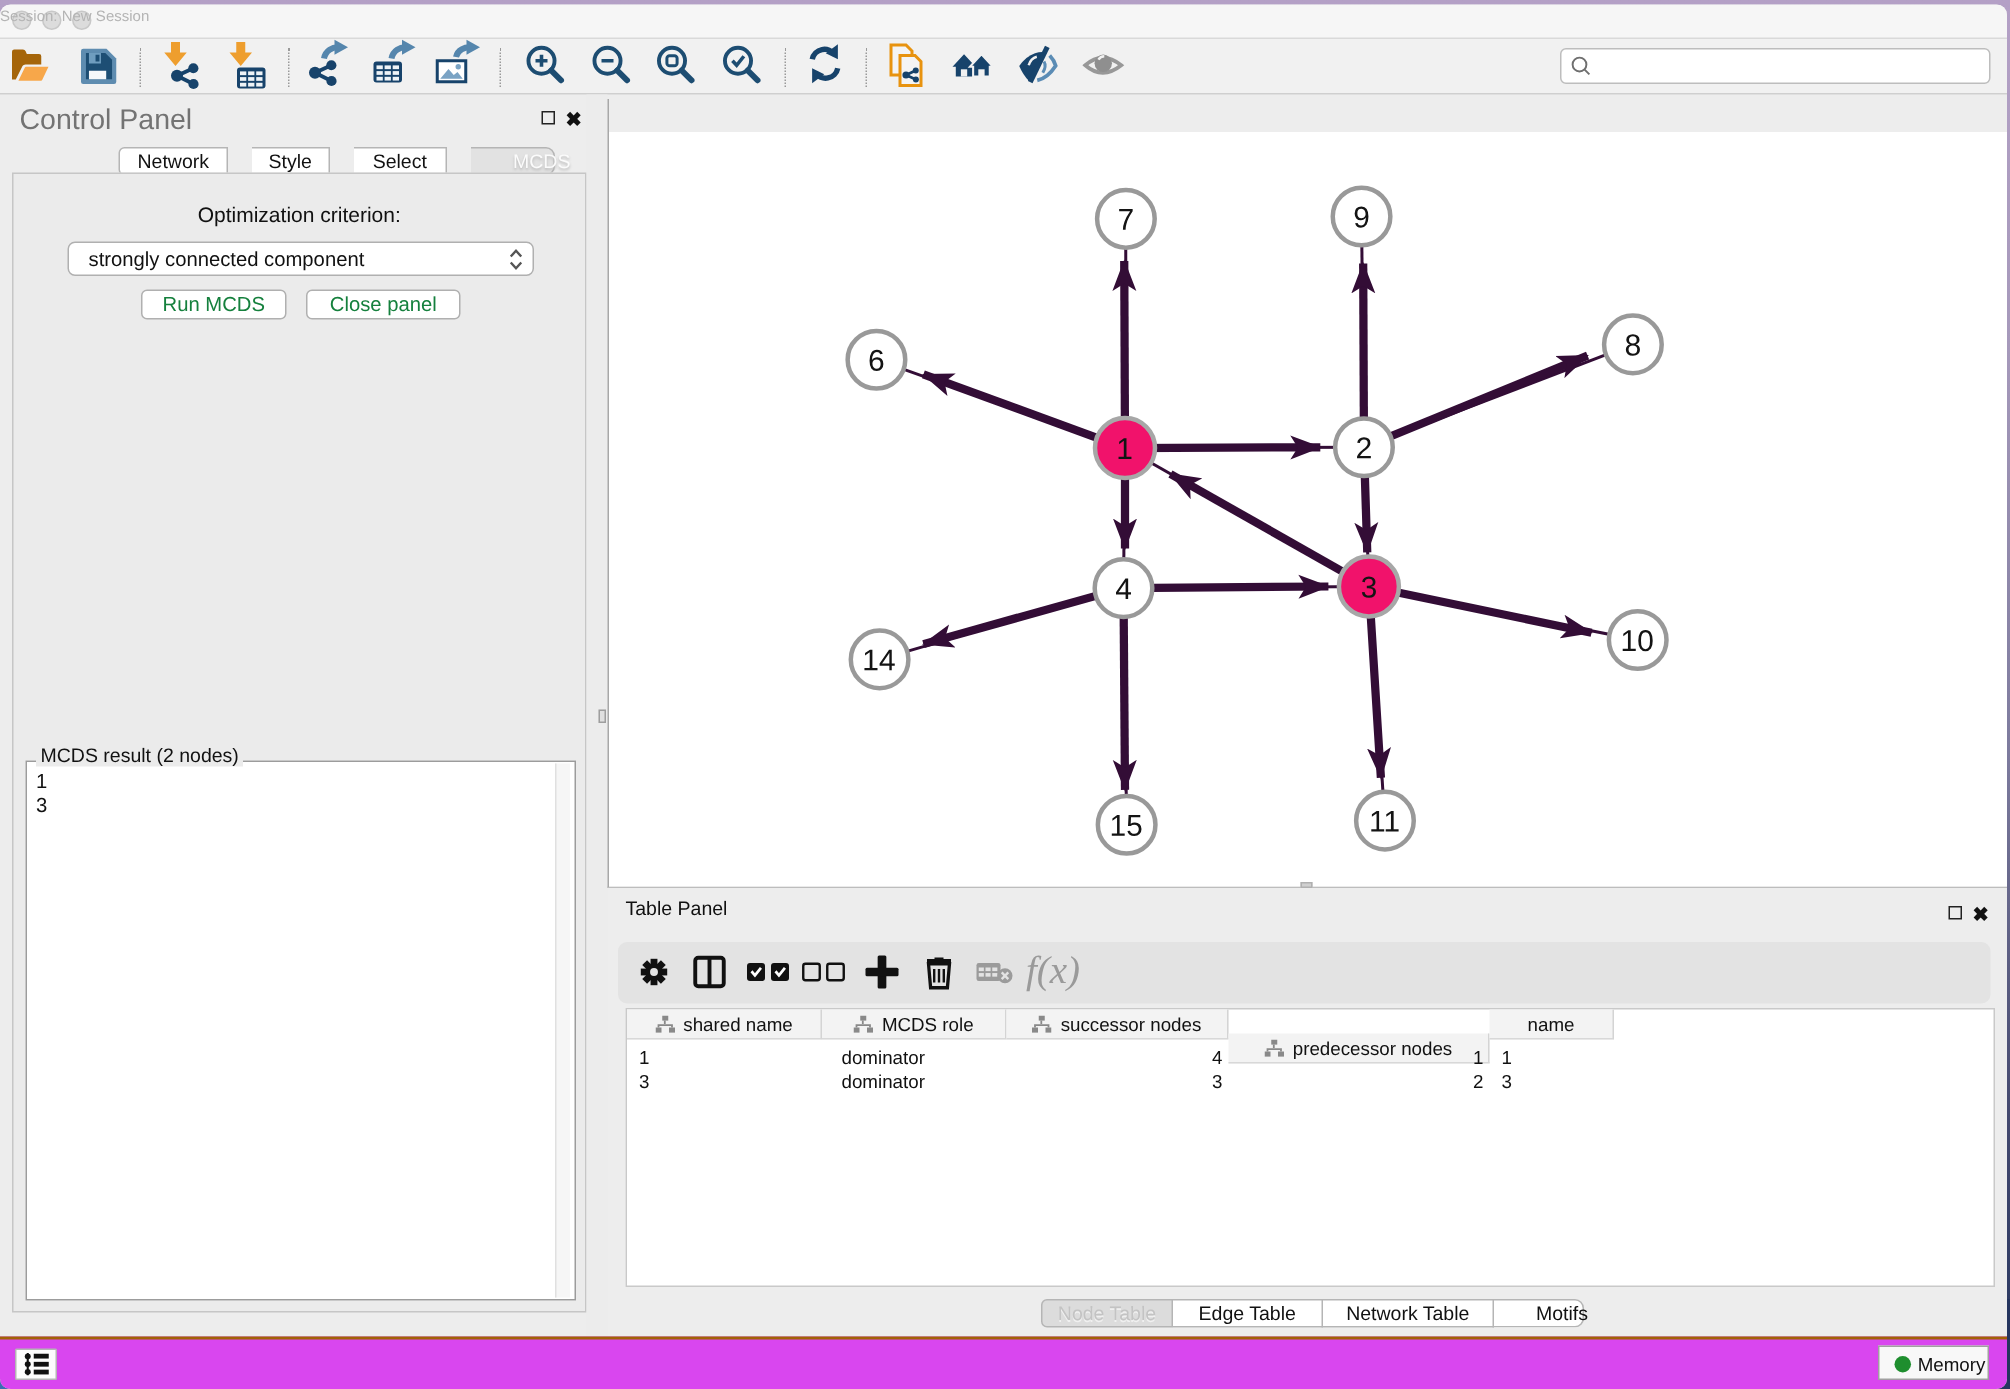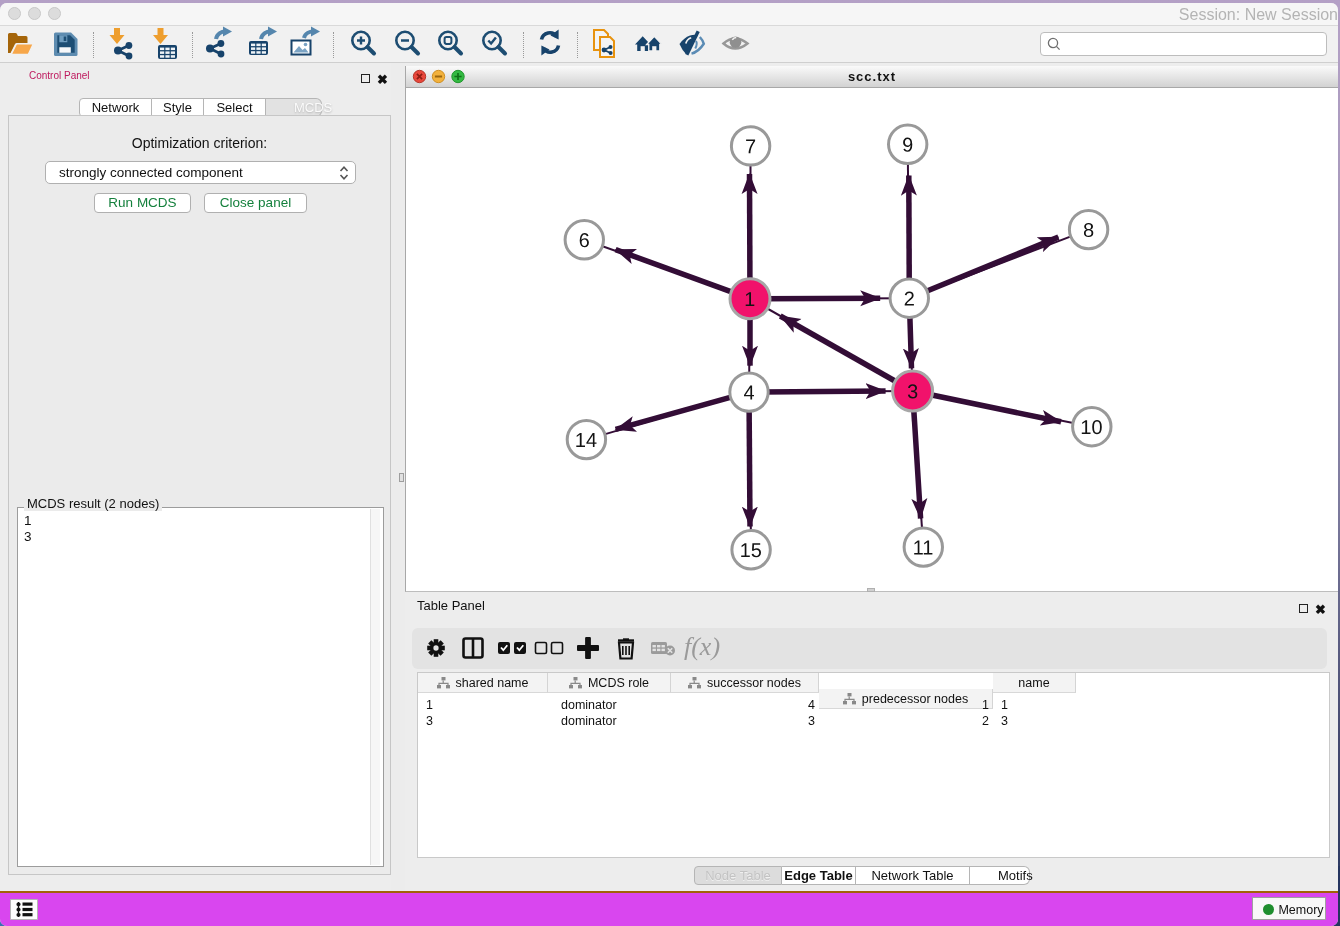--- a/index.html
+++ b/index.html
@@ -8,30 +8,30 @@
   .abs{position:absolute;}
   #deskbr{position:absolute;right:0;bottom:0;width:20px;height:60px;background:#25355f;}
   #deskbl{position:absolute;left:0;bottom:0;width:8px;height:8px;background:#3a6db3;border-radius:50% 50% 0 0;}
   #win{position:absolute;left:0;top:3px;right:2px;bottom:0;background:#ededed;
        border-radius:7px 7px 7px 7px;overflow:hidden;}
   
   #titlebar{position:absolute;left:0;top:0;right:0;height:22px;background:#f6f6f6;
             border-bottom:1px solid #d9d9d9;}
   .tl{position:absolute;top:4px;width:13px;height:13px;border-radius:50%;
       background:#dcdcdc;border:1px solid #c8c8c8;box-sizing:border-box;}
-  #wintitle{position:absolute;top:3px;left:0;right:0;text-align:right;
-            font-size:16px;color:#b4b4b4;}
+  #wintitle{position:absolute;top:3px;left:0;right:0;text-align:left;
+            font-size:10px;color:#b4b4b4;}
   
   #toolbar{position:absolute;left:0;top:23px;right:0;height:36px;background:#f1f1f1;
            border-bottom:1px solid #cfcfcf;}
   .tsep{position:absolute;top:6px;height:26px;width:0;border-left:1px dotted #9a9a9a;}
   #searchbox{position:absolute;left:1040px;top:6px;width:287px;height:24px;background:#fff;
              border:1px solid #bdbdbd;border-radius:4px;box-sizing:border-box;}
   
-  #cpanel-title{position:absolute;left:29px;top:67px;font-size:10px;color:#be185d;}
+  #cpanel-title{position:absolute;left:13px;top:67px;font-size:19px;color:#737373;}
   .winbtn-sq{position:absolute;width:9px;height:9px;border:1.5px solid #222;box-sizing:border-box;}
   .winbtn-x{position:absolute;font-size:13px;font-weight:bold;color:#111;line-height:13px;}
   .tabrow{position:absolute;display:flex;}
   .tab{box-sizing:border-box;border:1px solid #b5b5b5;border-left:none;background:#fff;
        font-size:13px;color:#111;text-align:center;line-height:18px;height:19px;}
   .tab.first{border-left:1px solid #b5b5b5;border-radius:4px 0 0 4px;}
   .tab.last{border-radius:0 6px 6px 0;padding-left:28px;}
   .tab.sel{background:#e2e2e2;color:#fbfbfb;text-shadow:0 1px 2px #b5b5b5;}
   .tab.sel2{background:#dcdcdc;color:#c3c3c3;text-shadow:0 1px 0 #f0f0f0;}
   #cpanel-card{position:absolute;left:8px;top:112px;width:383px;height:760px;
@@ -251,21 +251,21 @@
       <svg width="16" height="16" style="position:absolute;left:5px;top:3px" viewBox="0 0 16 16">
         <circle cx="7" cy="7" r="4.6" fill="none" stroke="#6f6f6f" stroke-width="1.3"></circle>
         <line x1="10.4" y1="10.4" x2="13.6" y2="13.6" stroke="#6f6f6f" stroke-width="1.3"></line>
       </svg>
     </div>
   </div>
 
   <div id="cpanel-title">Control Panel</div>
   <div class="winbtn-sq" style="left:361px;top:71px;"></div>
   <div class="winbtn-x" style="left:377px;top:70px;">✖</div>
-  <div class="tabrow" style="left:79px;top:95px;">
+  <div class="tabrow" style="left:79px;top:95px;gap:16px;">
     <div class="tab first" style="width:73px;">Network</div>
     <div class="tab" style="width:52px;">Style</div>
     <div class="tab" style="width:62px;">Select</div>
     <div class="tab last sel" style="width:56px;">MCDS</div>
   </div>
   <div id="cpanel-card">
     <div id="optselect">strongly connected component
       <svg width="10" height="14" style="position:absolute;right:6px;top:4px" viewBox="0 0 10 14">
         <path d="M1.5,5 L5,1.2 L8.5,5" fill="none" stroke="#555" stroke-width="1.6"></path>
         <path d="M1.5,9 L5,12.8 L8.5,9" fill="none" stroke="#555" stroke-width="1.6"></path>
@@ -279,31 +279,20 @@
       <div id="fs-scroll"></div>
     </div>
     <div id="legend">MCDS result (2 nodes)</div>
   </div>
 
   <div id="vsplit">
       <div id="vsplit-h"></div>
     </div>
 
   <div id="netwin">
-    <div id="nettitle">
-      <svg width="70" height="21" viewBox="0 0 70 21" style="position:absolute;left:0;top:0;">
-        <circle cx="13.5" cy="10.5" r="6.2" fill="#e8473b" stroke="#b5372b" stroke-width="1"></circle>
-        <path d="M10.9,7.9 l5.2,5.2 M16.1,7.9 l-5.2,5.2" stroke="#8e1d13" stroke-width="1.7"></path>
-        <circle cx="32.5" cy="10.5" r="6.2" fill="#f2b13c" stroke="#cf9025" stroke-width="1"></circle>
-        <path d="M28.9,10.5 h7.2" stroke="#9a660f" stroke-width="1.8"></path>
-        <circle cx="52" cy="10.5" r="6.2" fill="#33b942" stroke="#23962f" stroke-width="1"></circle>
-        <path d="M48.4,10.5 h7.2 M52,6.9 v7.2" stroke="#0e7116" stroke-width="1.7"></path>
-      </svg>
-      <div class="t">scc.txt</div>
-    </div>
     <div id="netcontent">
       <svg id="graph" width="935" height="503" viewBox="0 0 935 503" style="position:absolute;left:-1px;top:-1px;">
         <defs>
           <marker id="arr" markerUnits="userSpaceOnUse" markerWidth="22" markerHeight="17" refX="20" refY="8.5" orient="auto">
             <path d="M0,0.5 L21,8.5 L0,16.5 L5,8.5 z" fill="#330d36"></path>
           </marker>
         </defs>
         <g stroke="#330d36" stroke-width="2" fill="none">
           <path d="M345.0,211.7 L345.6,58.9"></path>
           <path d="M345.0,211.7 L179.3,152.8"></path>
@@ -470,21 +459,21 @@
     <div class="tcell" style="left:143px;top:40px;">dominator</div>
     <div class="tcell" style="left:300px;width:97px;top:24px;text-align:right;">4</div>
     <div class="tcell" style="left:300px;width:97px;top:40px;text-align:right;">3</div>
     <div class="tcell" style="left:470px;width:101px;top:24px;text-align:right;">1</div>
     <div class="tcell" style="left:470px;width:101px;top:40px;text-align:right;">2</div>
     <div class="tcell" style="left:583px;top:24px;">1</div>
     <div class="tcell" style="left:583px;top:40px;">3</div>
   </div>
   <div class="tabrow" style="left:694px;top:863px;">
     <div class="tab first sel2" style="width:88px;">Node Table</div>
-    <div class="tab" style="width:74px;font-weight:bold;">Edge Table</div>
+    <div class="tab" style="width:100px;">Edge Table</div>
     <div class="tab" style="width:114px;">Network Table</div>
     <div class="tab last" style="width:60px;">Motifs</div>
   </div>
 
   <div id="statusbar">
     <div id="listbtn">
       <svg width="17" height="15" viewBox="0 0 17 15" style="position:absolute;left:5px;top:2px;">
         <line x1="2.5" y1="0" x2="2.5" y2="15" stroke="#111" stroke-width="1.4"></line>
         <g fill="#111">
           <rect x="0.5" y="0.5" width="4" height="3.6" rx="1.6"></rect>

